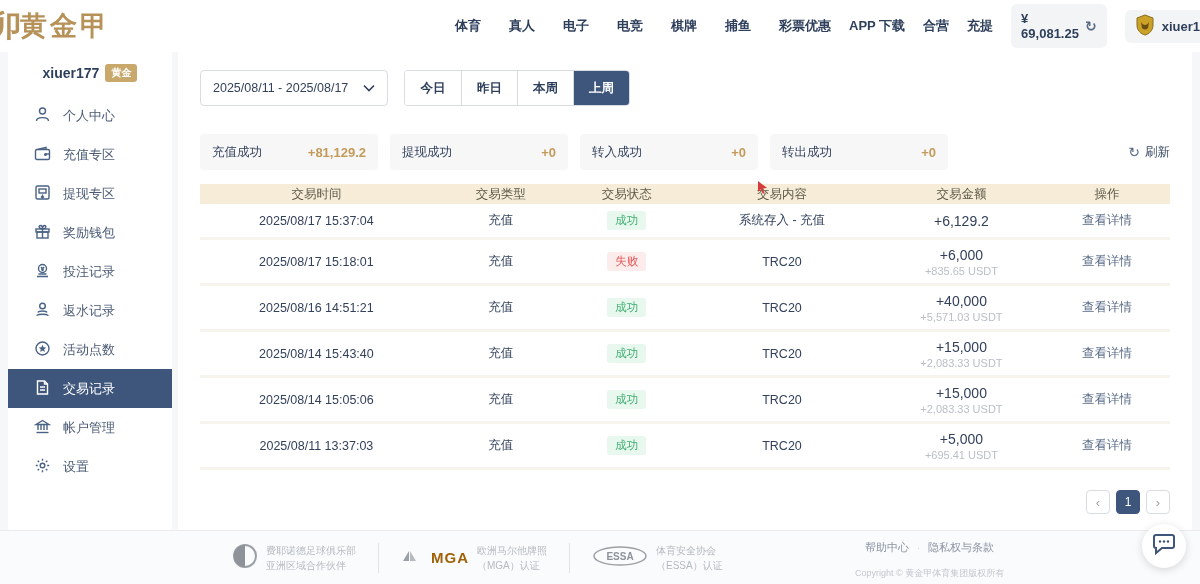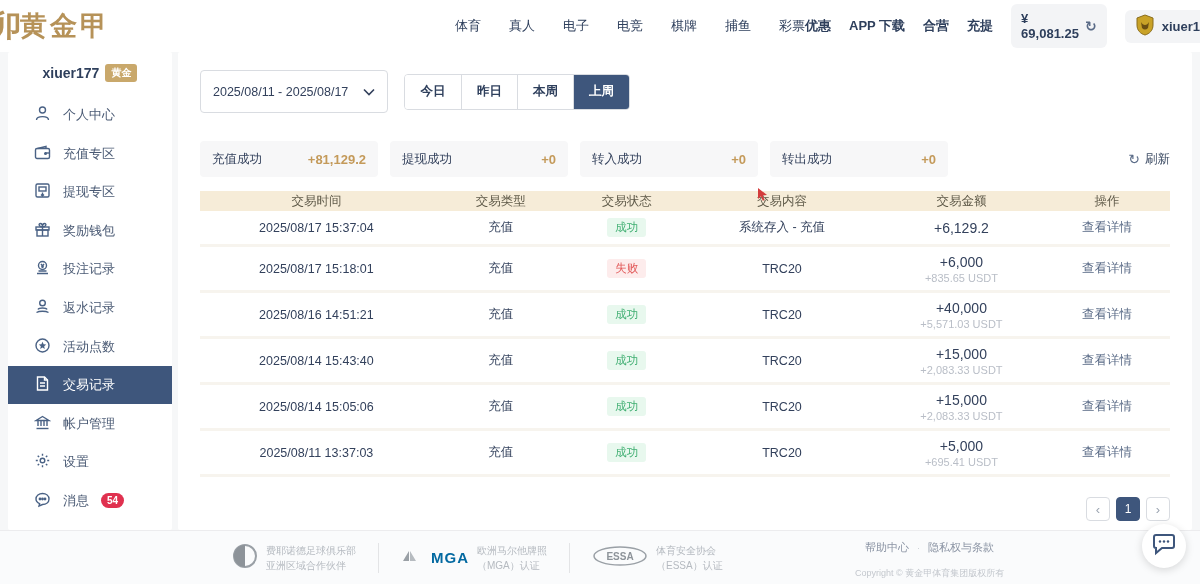--- a/index.html
+++ b/index.html
@@ -13,21 +13,21 @@
     height:52px; background:#fff; display:flex; align-items:center;
     padding:0 14px 0 0; position:relative; z-index:5;
   }
   .logo { display:flex; align-items:center; gap:2px; min-width:200px; }
   .logo-mark {
     font-size:30px; font-weight:bold; color:#b69258; margin-left:-10px;
     transform:scaleX(1.1); letter-spacing:-2px;
   }
   .logo-text { font-size:27px; font-weight:bold; color:#b69258; letter-spacing:3px; }
   .main-nav { display:flex; gap:28px; margin-left:255px; }
-  .main-nav .nav-item { color:#2e3f5c; font-weight:normal; font-size:13px; cursor:pointer; white-space:nowrap;text-align:right; }
+  .main-nav .nav-item { color:#2e3f5c; font-weight:bold; font-size:13px; cursor:pointer; white-space:nowrap;text-align:right; }
   .top-right { margin-left:auto; display:flex; align-items:center; gap:18px; }
   .top-link { color:#2e3f5c; font-weight:bold; font-size:13px; cursor:pointer; white-space:nowrap; }
   .balance-pill {
     background:#f3f4f6; border-radius:6px; padding:7px 10px; display:flex;
     align-items:center; gap:6px; font-weight:bold; color:#2e3f5c; font-size:13px;
   }
   .refresh-glyph { color:#5a6b87; font-size:14px; cursor:pointer; }
   .user-pill { background:#f3f4f6; border-radius:6px; padding:4px 10px; display:flex; align-items:center; gap:7px; position:relative; cursor:pointer; }
   .user-pill .uname { font-weight:bold; color:#2e3f5c; }
 
@@ -45,21 +45,21 @@
     color:#4a5a74; cursor:pointer; font-size:13px;
   }
   .side-item svg { flex:0 0 17px; }
   .side-item.active { background:#3e567c; color:#fff; }
   .msg-badge { background:#e0314f; color:#fff; font-size:10px; font-weight:bold; padding:2px 6px; border-radius:8px; }
 
   
   .main { flex:1; background:#fff; border-radius:2px; padding:18px 22px 14px; position:relative; }
   .filter-row { display:flex; align-items:center; gap:16px; }
   .date-select {
-    width:188px; height:43px; border:1px solid #d9dce1; border-radius:4px;
+    width:188px; height:36px; border:1px solid #d9dce1; border-radius:4px;
     display:flex; align-items:center; justify-content:space-between; padding:16px 12px;
     color:#33415c; font-size:12.5px; cursor:pointer;
   }
   .tab-group { display:flex; border:1px solid #d9dce1; border-radius:4px; overflow:hidden; }
   .tab-btn {
     width:56px; height:34px; display:flex; align-items:center; justify-content:center;
     font-size:12.5px; font-weight:bold; color:#2e3f5c; border-left:1px solid #d9dce1;
     cursor:pointer; background:#fff;
   }
   .tab-btn:first-child { border-left:none; }
@@ -107,21 +107,21 @@
 
   
   .footer {
     height:54px; background:#fafbfc; border-top:1px solid #ececee; margin-top:0;
     display:flex; align-items:center; padding-left:210px; position:relative;
   }
   .partners { display:flex; align-items:center; }
   .partner { display:flex; align-items:center; gap:8px; padding:0 22px; }
   .partner + .partner { border-left:1px solid #e3e4e6; }
   .partner-text { font-size:10px; color:#b5bac0; line-height:1.5; }
-  .partner-logo-text { font-weight:bold; color:#0369a1; font-size:15px; letter-spacing:1px; }
+  .partner-logo-text { font-weight:bold; color:#a16207; font-size:15px; letter-spacing:1px; }
   .foot-right { position:absolute; left:855px; top:9px; text-align:center; }
   .foot-links { font-size:11px; color:#8a93a3; display:flex; gap:8px; align-items:center; justify-content:center; }
   .foot-links .fl { cursor:pointer; }
   .foot-sep { color:#c9cdd3; font-size:9px; }
   .copyright { font-size:9px; color:#c3c7cd; margin-top:12px; }
 
   .chat-fab {
     position:fixed; right:14px; bottom:16px; width:44px; height:44px; background:#fff;
     border-radius:50%; box-shadow:0 2px 8px rgba(0,0,0,.15); display:flex;
     align-items:center; justify-content:center; cursor:pointer;
@@ -244,30 +244,20 @@
             <path d="M2.5 14.5 h12"></path>
           </svg></span>
       <span>帐户管理</span>
     </div>
     <div class="side-item">
       <span><svg width="17" height="17" viewBox="0 0 17 17" fill="none" stroke="#4a6285" stroke-width="1.4">
             <circle cx="8.5" cy="8.5" r="2.3"></circle>
             <path d="M8.5 1.8 v2 M8.5 13.2 v2 M1.8 8.5 h2 M13.2 8.5 h2 M3.7 3.7 l1.4 1.4 M11.9 11.9 l1.4 1.4 M13.3 3.7 l-1.4 1.4 M5.1 11.9 l-1.4 1.4"></path>
           </svg></span>
       <span>设置</span>
-    </div>
-    <div class="side-item">
-      <span><svg width="17" height="17" viewBox="0 0 17 17" fill="none" stroke="#4a6285" stroke-width="1.4">
-            <path d="M2 8 C2 4.7 4.9 2.5 8.5 2.5 C12.1 2.5 15 4.7 15 8 C15 11.3 12.1 13.5 8.5 13.5 L5 15 L5.6 12.6 C3.4 11.7 2 10 2 8 Z"></path>
-            <circle cx="6" cy="8" r="0.7" fill="#4a6285"></circle>
-            <circle cx="8.5" cy="8" r="0.7" fill="#4a6285"></circle>
-            <circle cx="11" cy="8" r="0.7" fill="#4a6285"></circle>
-          </svg></span>
-      <span>消息</span>
-      <span class="msg-badge">54</span>
     </div>
   </div>
 
   <div class="main">
 
     <div class="filter-row">
       <div class="date-select">
         <span>2025/08/11 - 2025/08/17</span>
         <span><svg width="12" height="8" viewBox="0 0 12 8" fill="none" stroke="#33415c" stroke-width="1.6">
               <path d="M1 1.5 L6 6.5 L11 1.5"></path>

